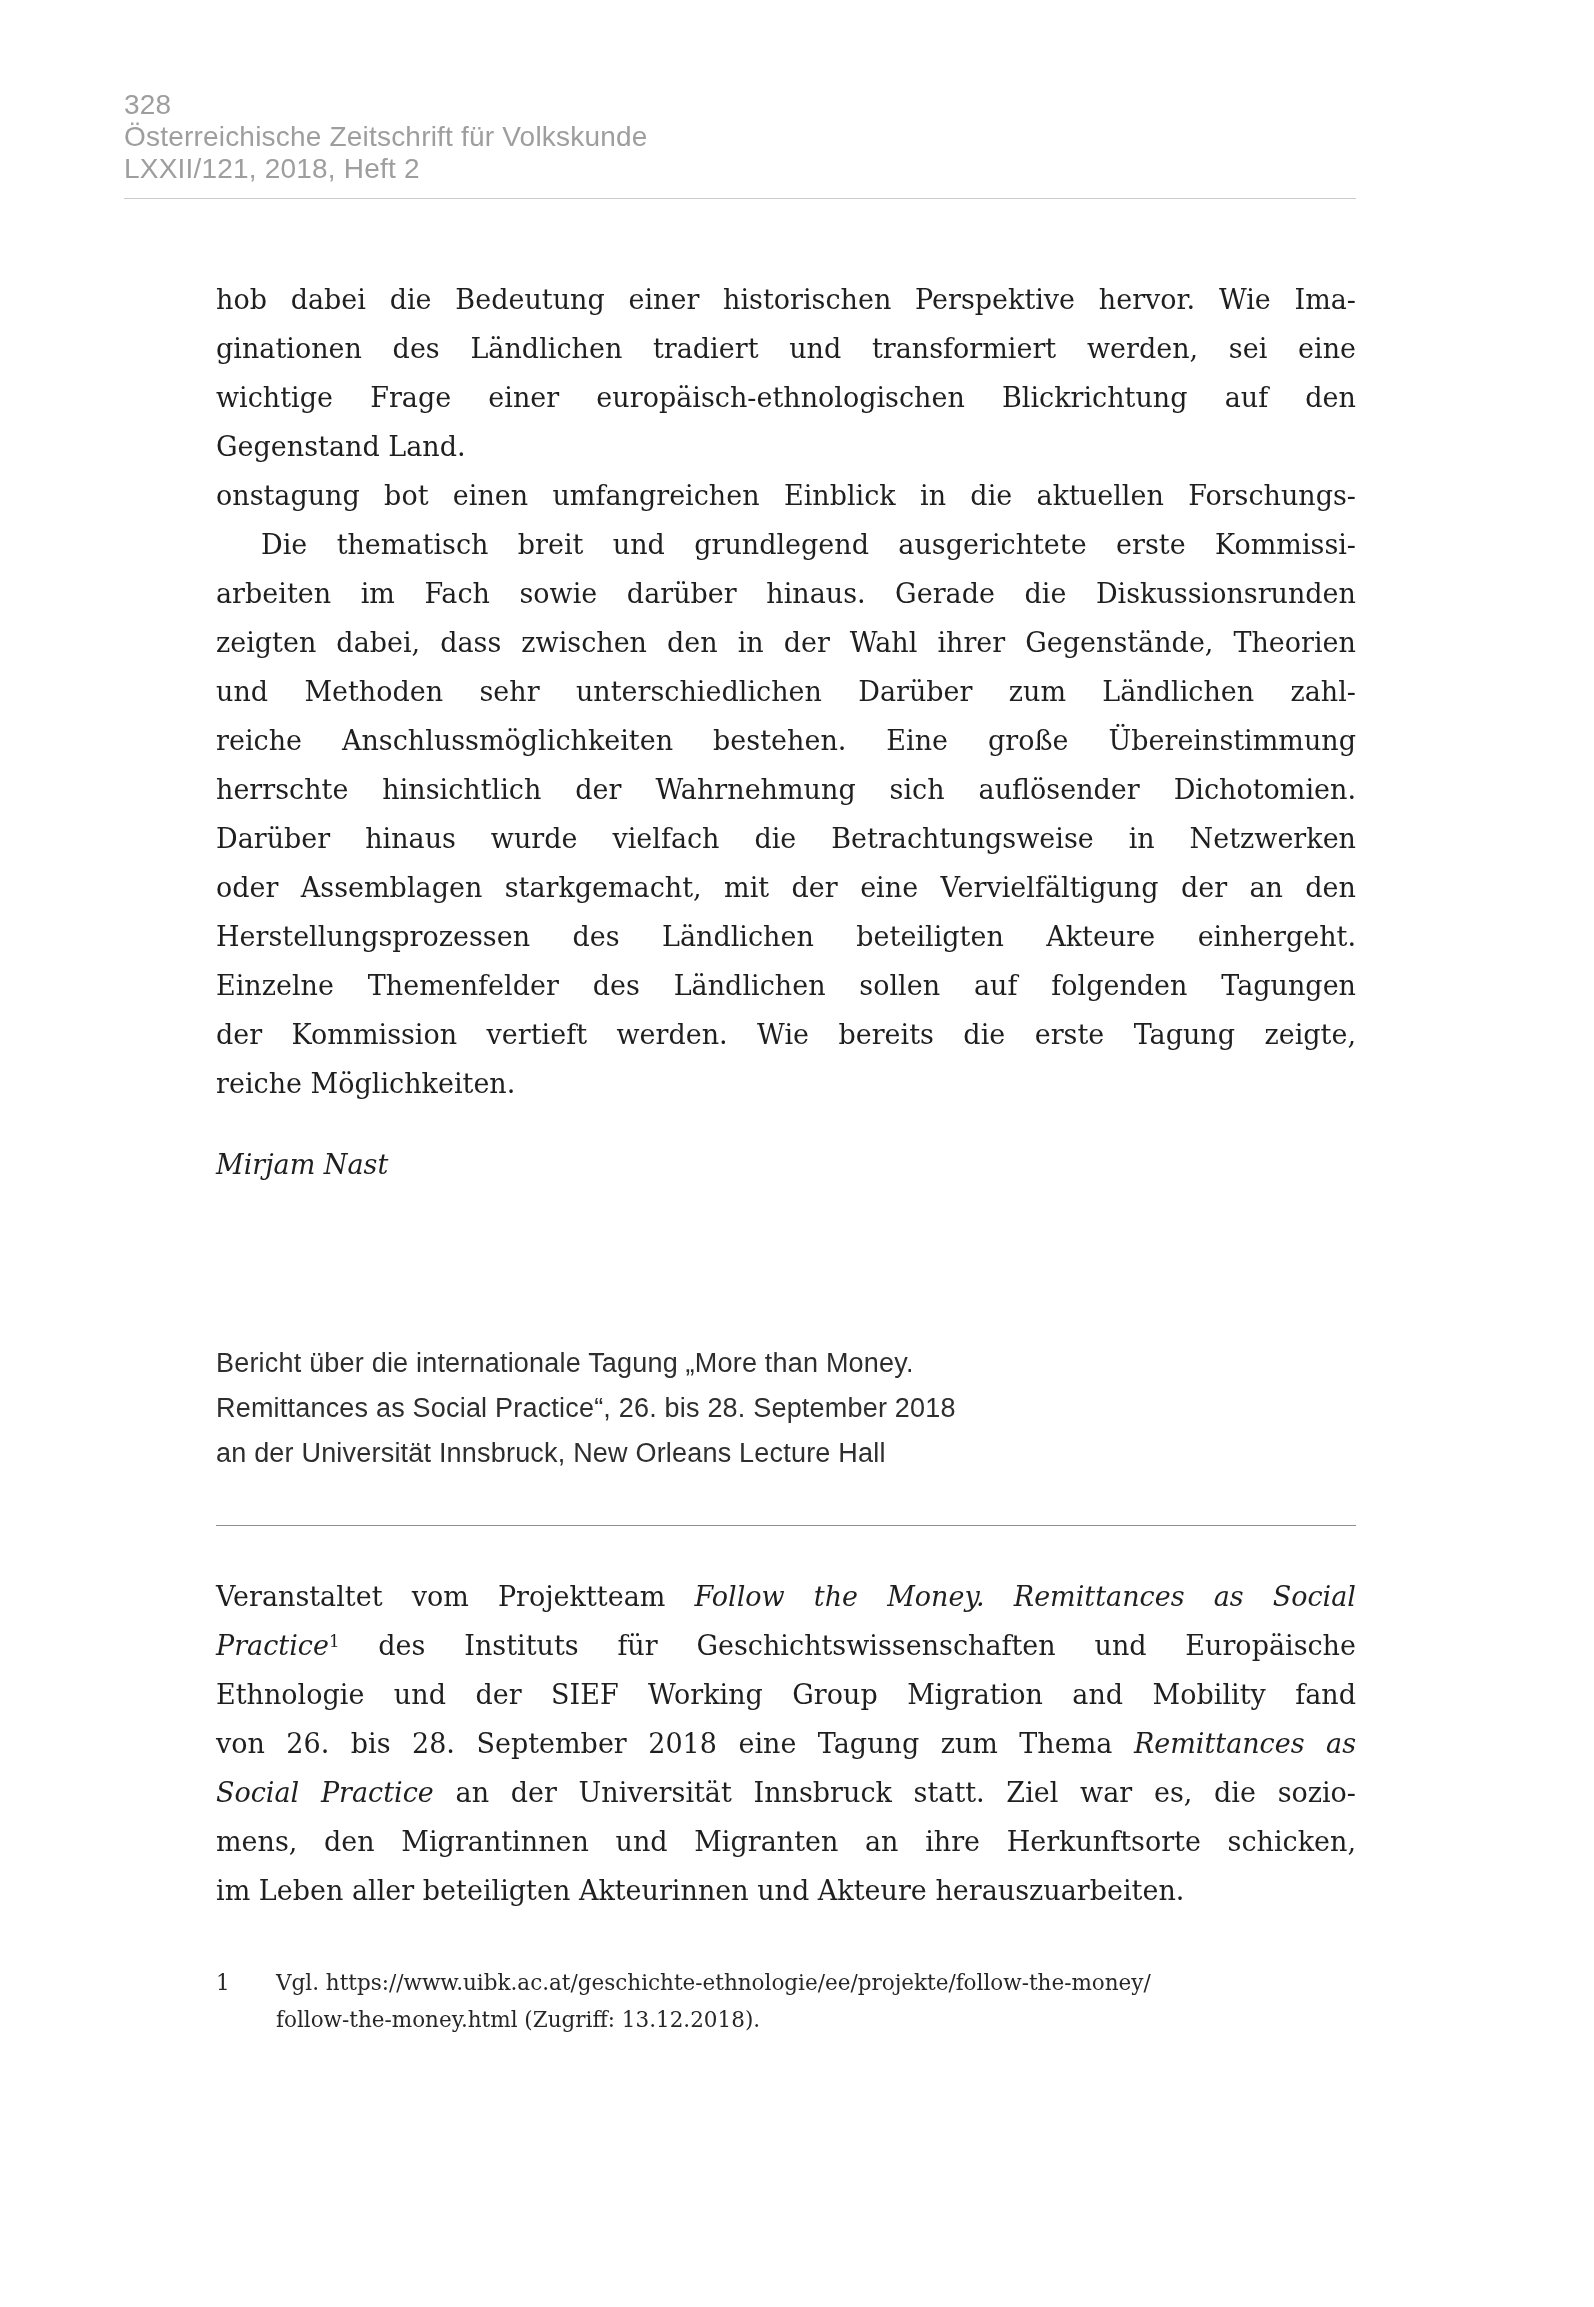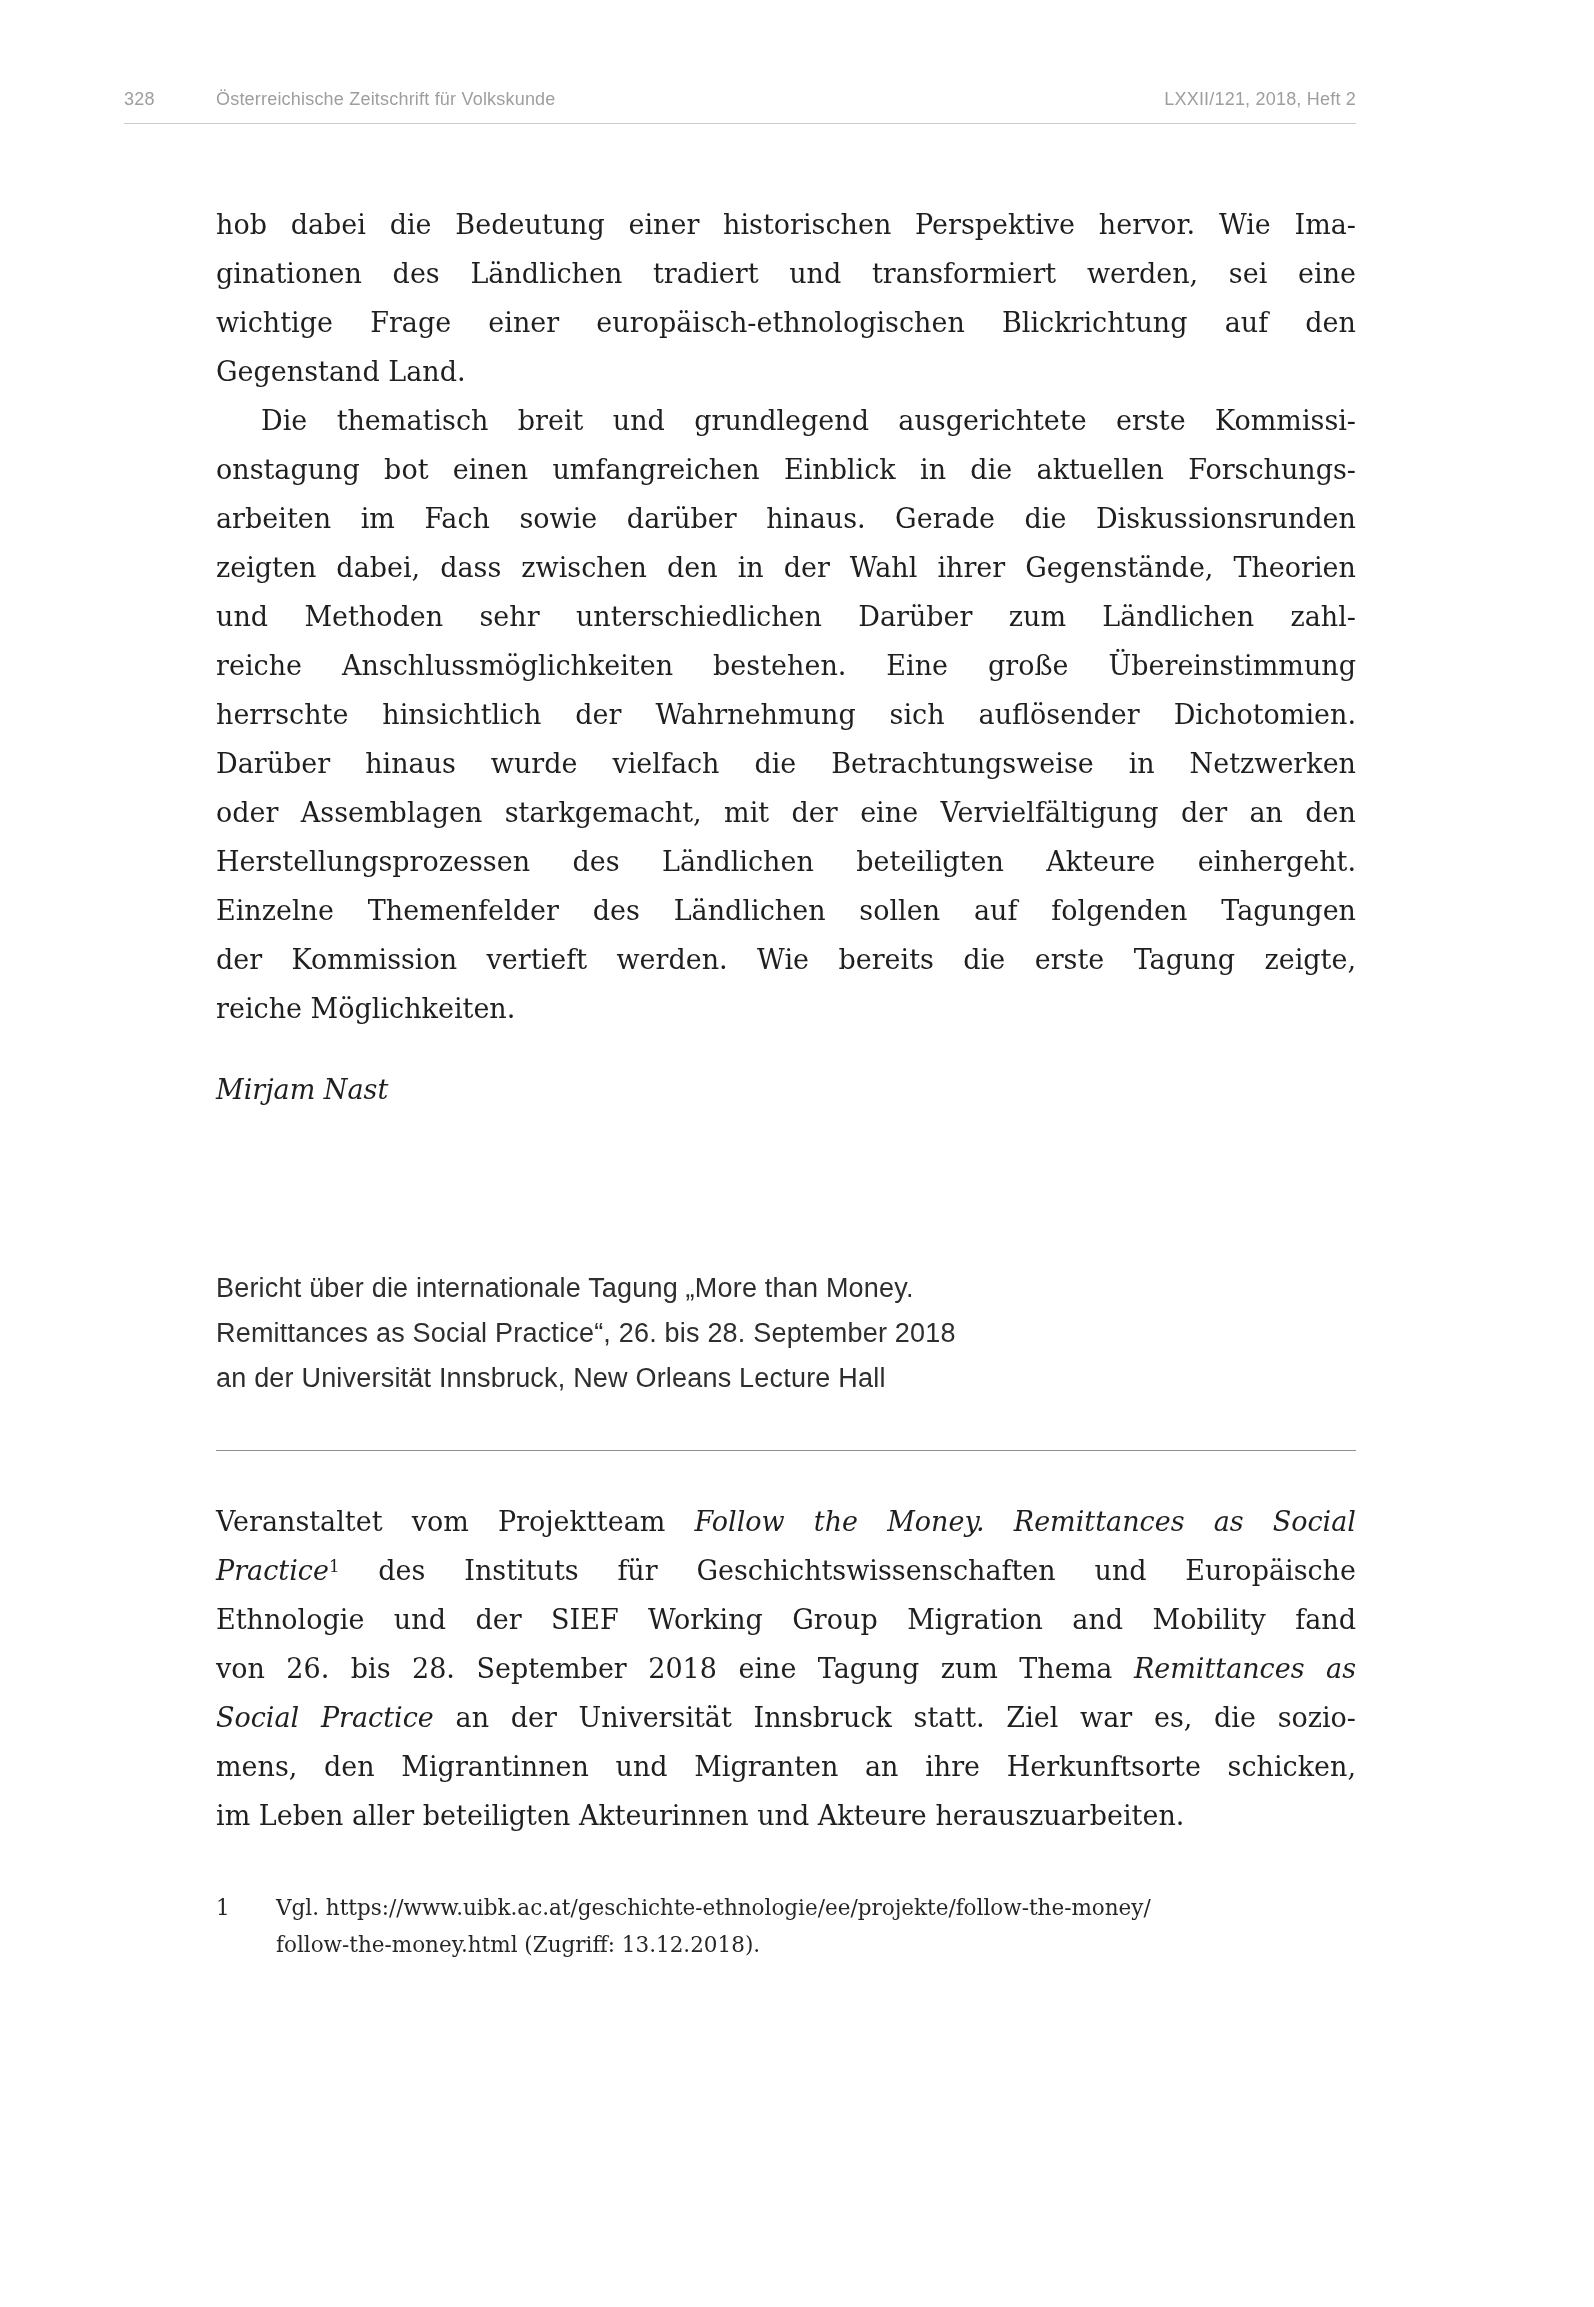--- a/index.html
+++ b/index.html
@@ -10,23 +10,24 @@
     height: 2307px;
     background: #ffffff;
     padding: 89px 239px 0 124px;
     color: #1e1e1e;
   }
   
   .page-header {
     display: flex;
     align-items: baseline;
     font-family: "Liberation Sans", sans-serif;
-    font-size: 18px;
+    font-size: 28px;
     color: #9e9e9e;
     letter-spacing: 0.2px;
+    flex-direction: column;
   }
   .page-number { width: 92px; flex: none; }
   .journal-title { flex: 1; }
   .issue-info { flex: none; }
   .header-rule {
     border: none;
     border-top: 1.6px solid #cbcbcb;
     margin: 12.8px 0 0 0;
   }
   
@@ -97,22 +98,22 @@
   <main class="text-block">
 
     <section>
       <div>
           <div class="tline"><span class="">hob dabei die Bedeutung einer historischen Perspektive hervor. Wie Ima-</span></div>
           <div class="tline"><span class="">ginationen des Ländlichen tradiert und transformiert werden, sei eine</span></div>
           <div class="tline"><span class="">wichtige Frage einer europäisch-ethnologischen Blickrichtung auf den</span></div>
           <div class="tline tl-last"><span class="">Gegenstand Land.</span></div>
         </div>
       <div>
+          <div class="tline"><span class="">onstagung bot einen umfangreichen Einblick in die aktuellen Forschungs-</span></div>
           <div class="tline tl-indent"><span class="">Die thematisch breit und grundlegend ausgerichtete erste Kommissi-</span></div>
-          <div class="tline"><span class="">onstagung bot einen umfangreichen Einblick in die aktuellen Forschungs-</span></div>
           <div class="tline"><span class="">arbeiten im Fach sowie darüber hinaus. Gerade die Diskussionsrunden</span></div>
           <div class="tline"><span class="">zeigten dabei, dass zwischen den in der Wahl ihrer Gegenstände, Theorien</span></div>
           <div class="tline"><span class="">und Methoden sehr unterschiedlichen Darüber zum Ländlichen zahl-</span></div>
           <div class="tline"><span class="">reiche Anschlussmöglichkeiten bestehen. Eine große Übereinstimmung</span></div>
           <div class="tline"><span class="">herrschte hinsichtlich der Wahrnehmung sich auflösender Dichotomien.</span></div>
           <div class="tline"><span class="">Darüber hinaus wurde vielfach die Betrachtungsweise in Netzwerken</span></div>
           <div class="tline"><span class="">oder Assemblagen starkgemacht, mit der eine Vervielfältigung der an den</span></div>
           <div class="tline"><span class="">Herstellungsprozessen des Ländlichen beteiligten Akteure einhergeht.</span></div>
           <div class="tline"><span class="">Einzelne Themenfelder des Ländlichen sollen auf folgenden Tagungen</span></div>
           <div class="tline"><span class="">der Kommission vertieft werden. Wie bereits die erste Tagung zeigte,</span></div>

